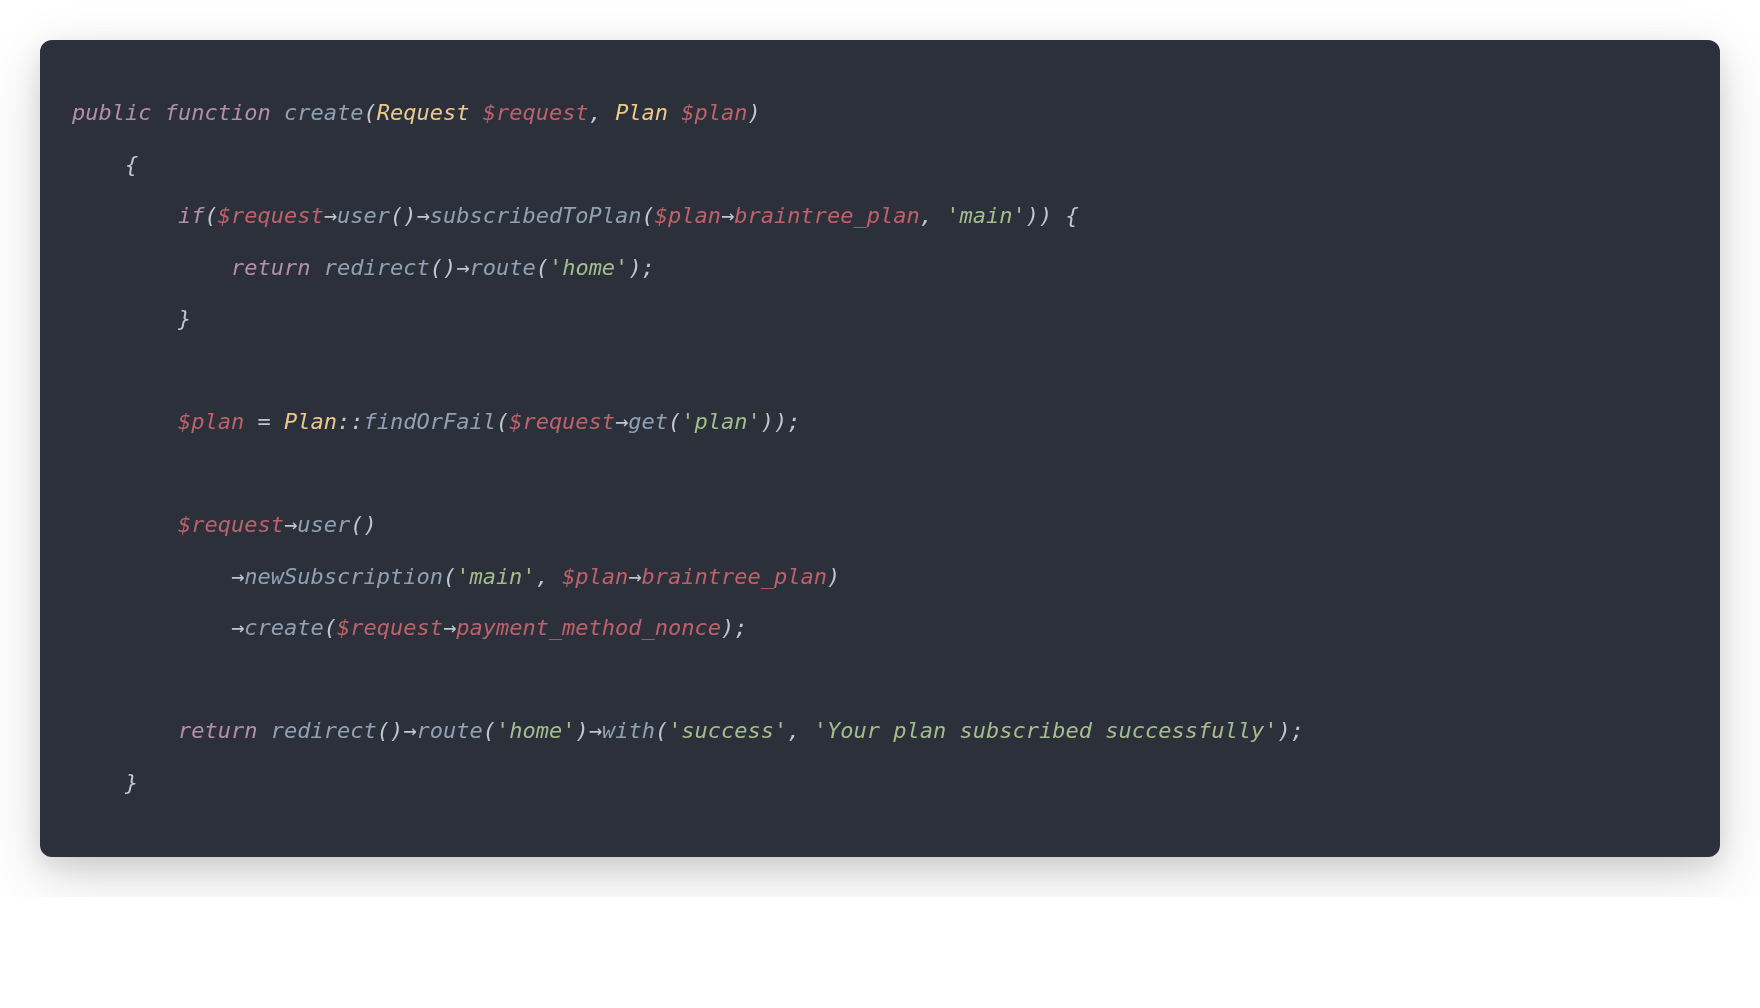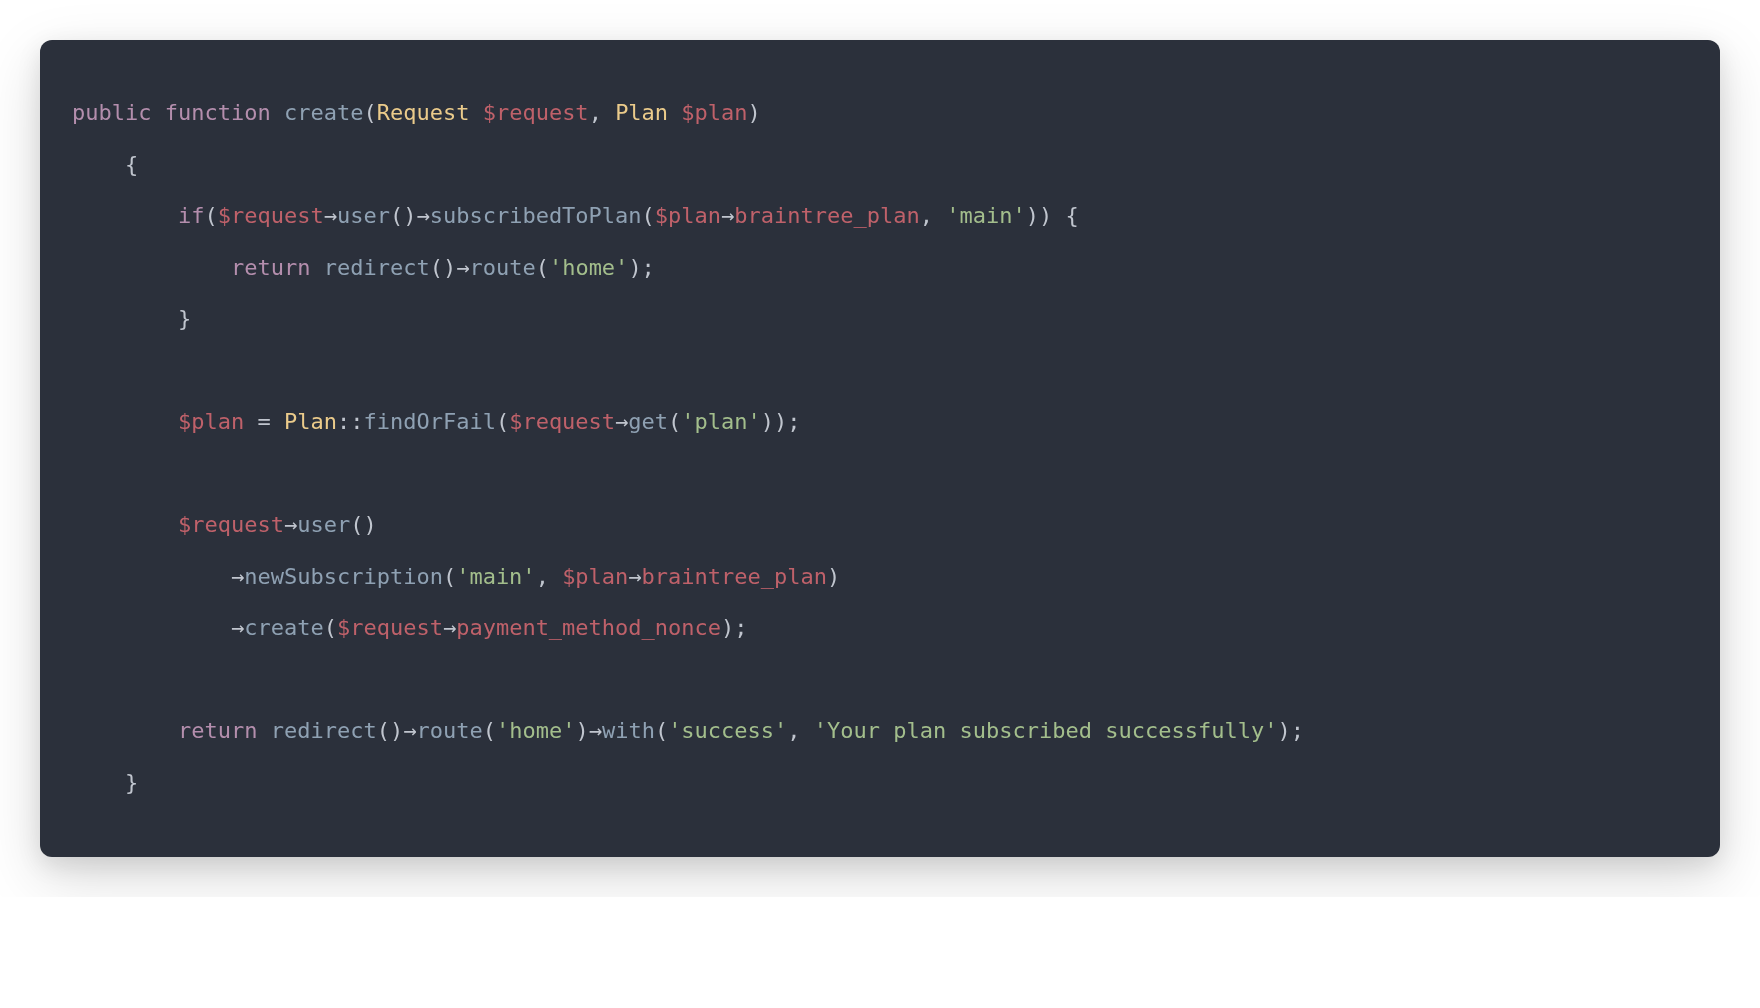--- a/index.html
+++ b/index.html
@@ -16,20 +16,21 @@
       align-items: flex-start;
     }
     .code-container {
       background: #2b303b;
       border-radius: 12px;
       padding: 48px 32px 48px 32px;
       box-shadow: 0 20px 60px rgba(0, 0, 0, 0.15), 0 8px 25px rgba(0, 0, 0, 0.1);
       width: 100%;
       max-width: 1680px;
       overflow-x: auto;
+      font-style: italic;
     }
     pre {
       font-family: inherit;
       font-size: 22px;
       line-height: 2.25;
       color: #c0c5ce;
       white-space: pre;
     }
     .tok-keyword { color: #b48ead; }
     .tok-function { color: #8fa1b3; }

